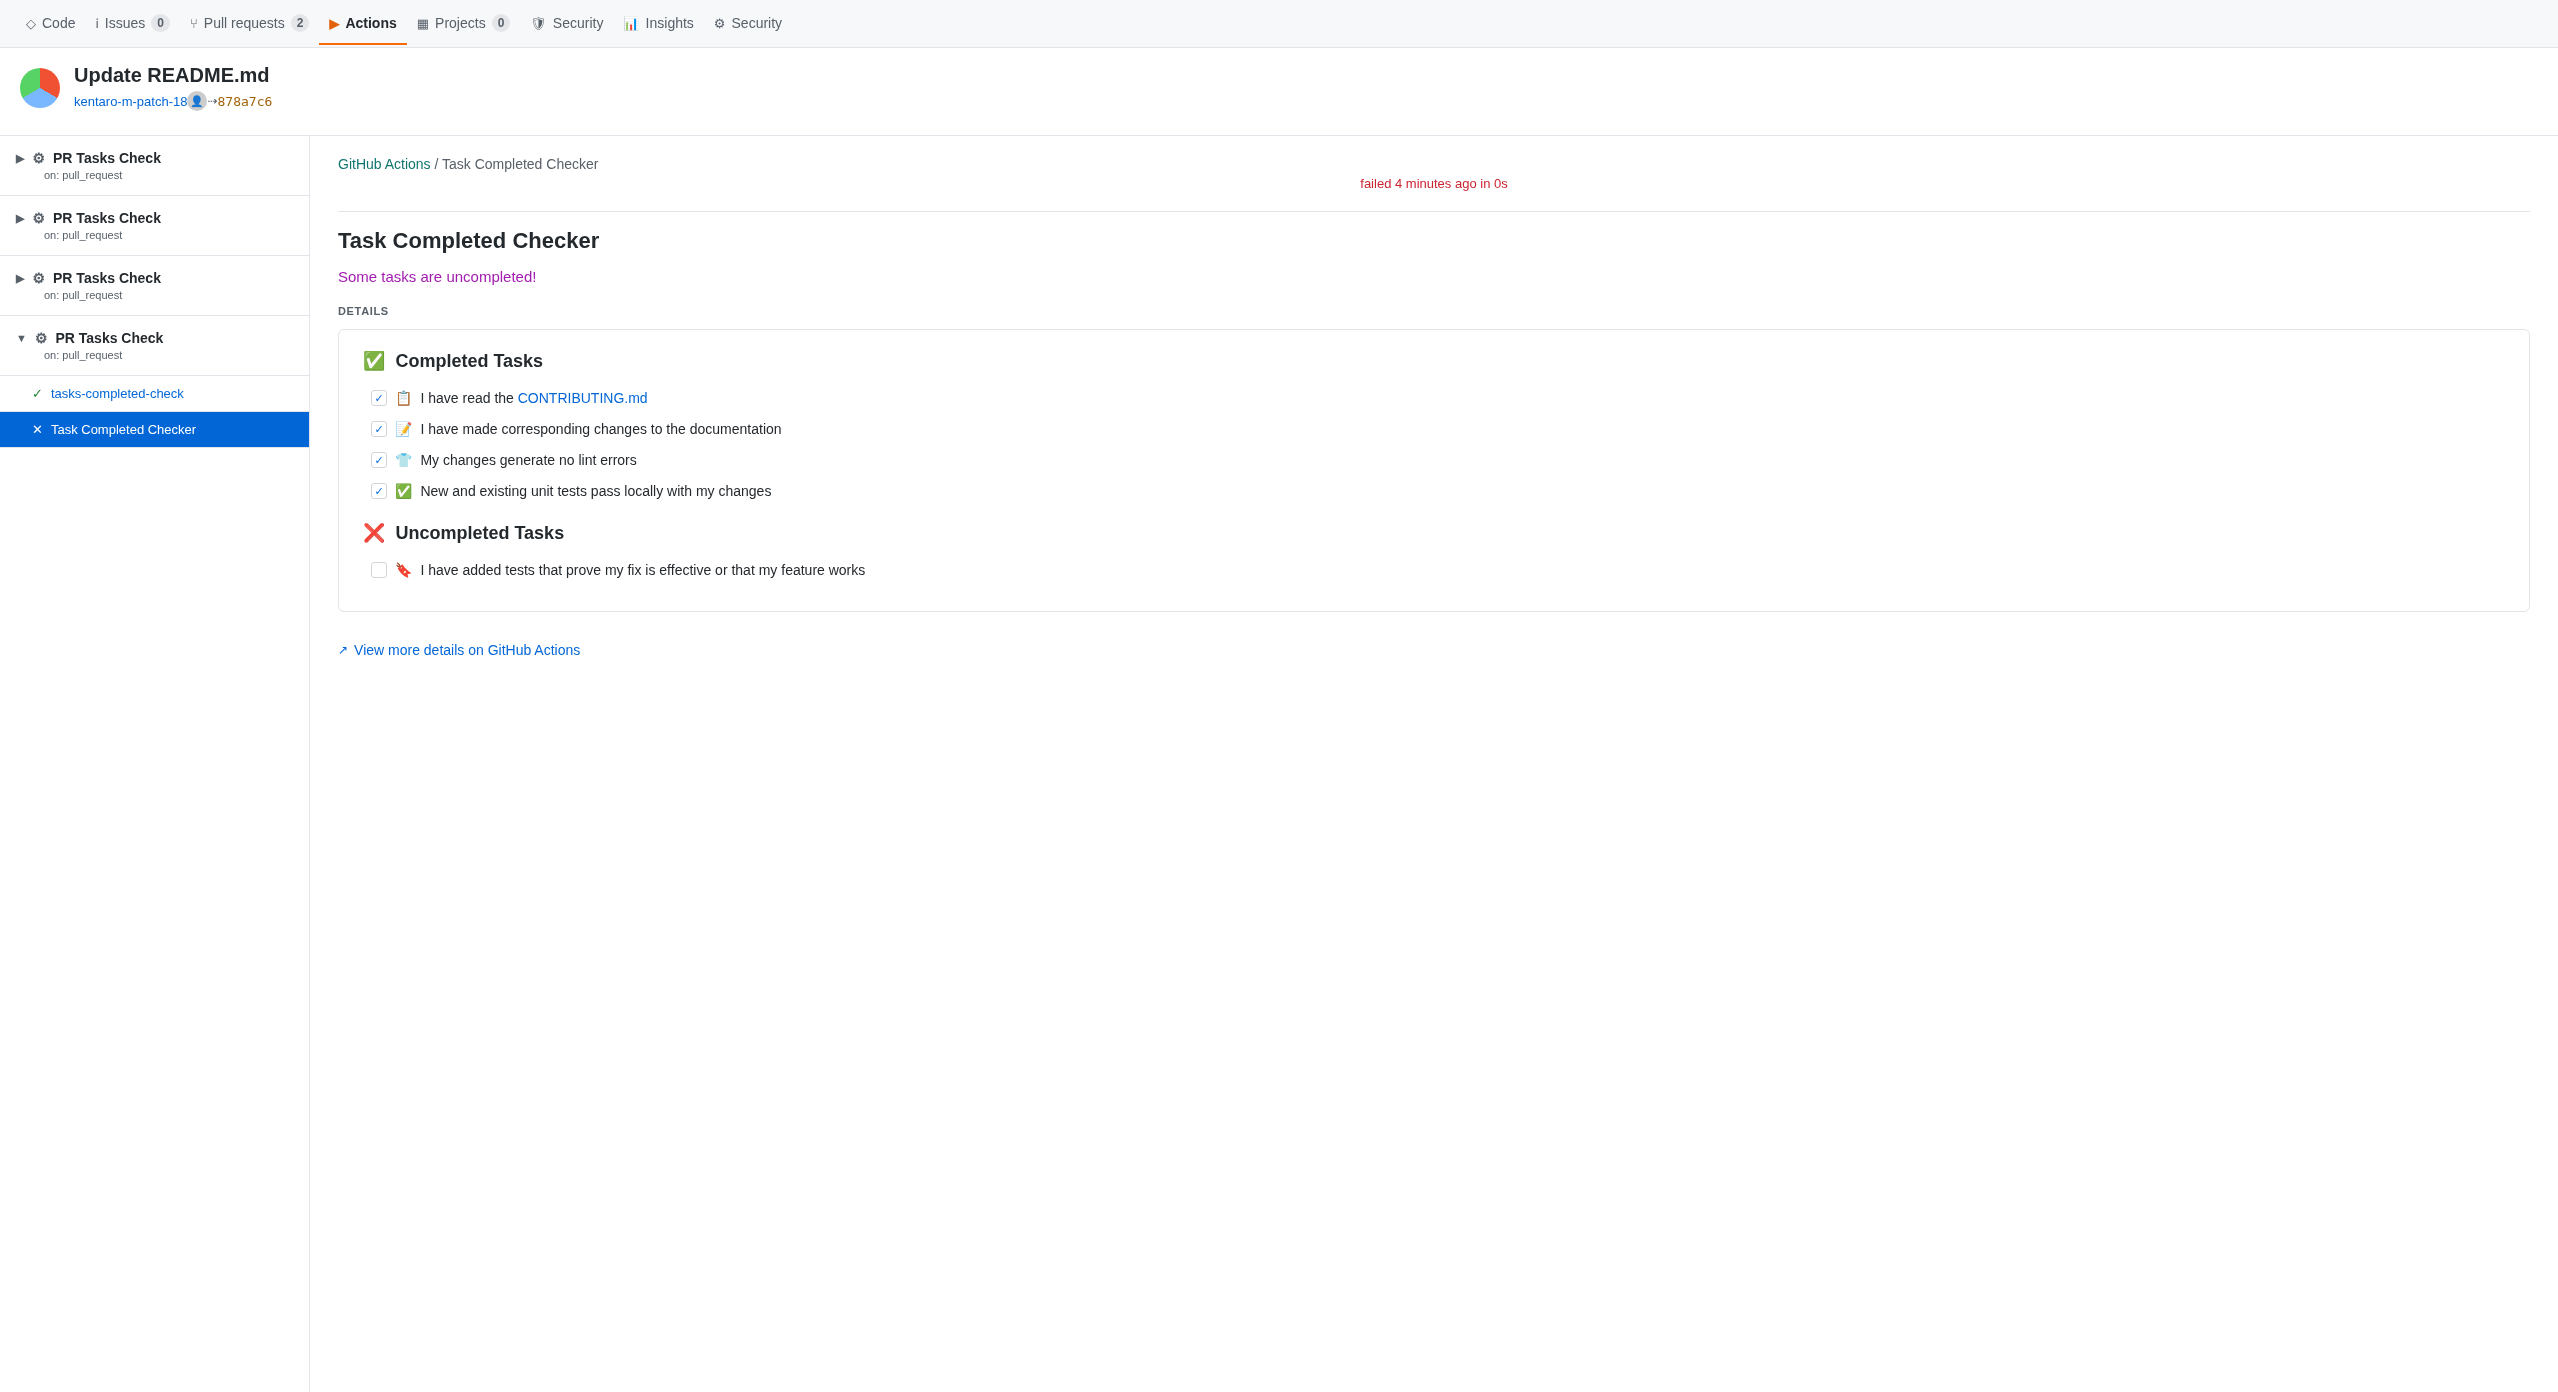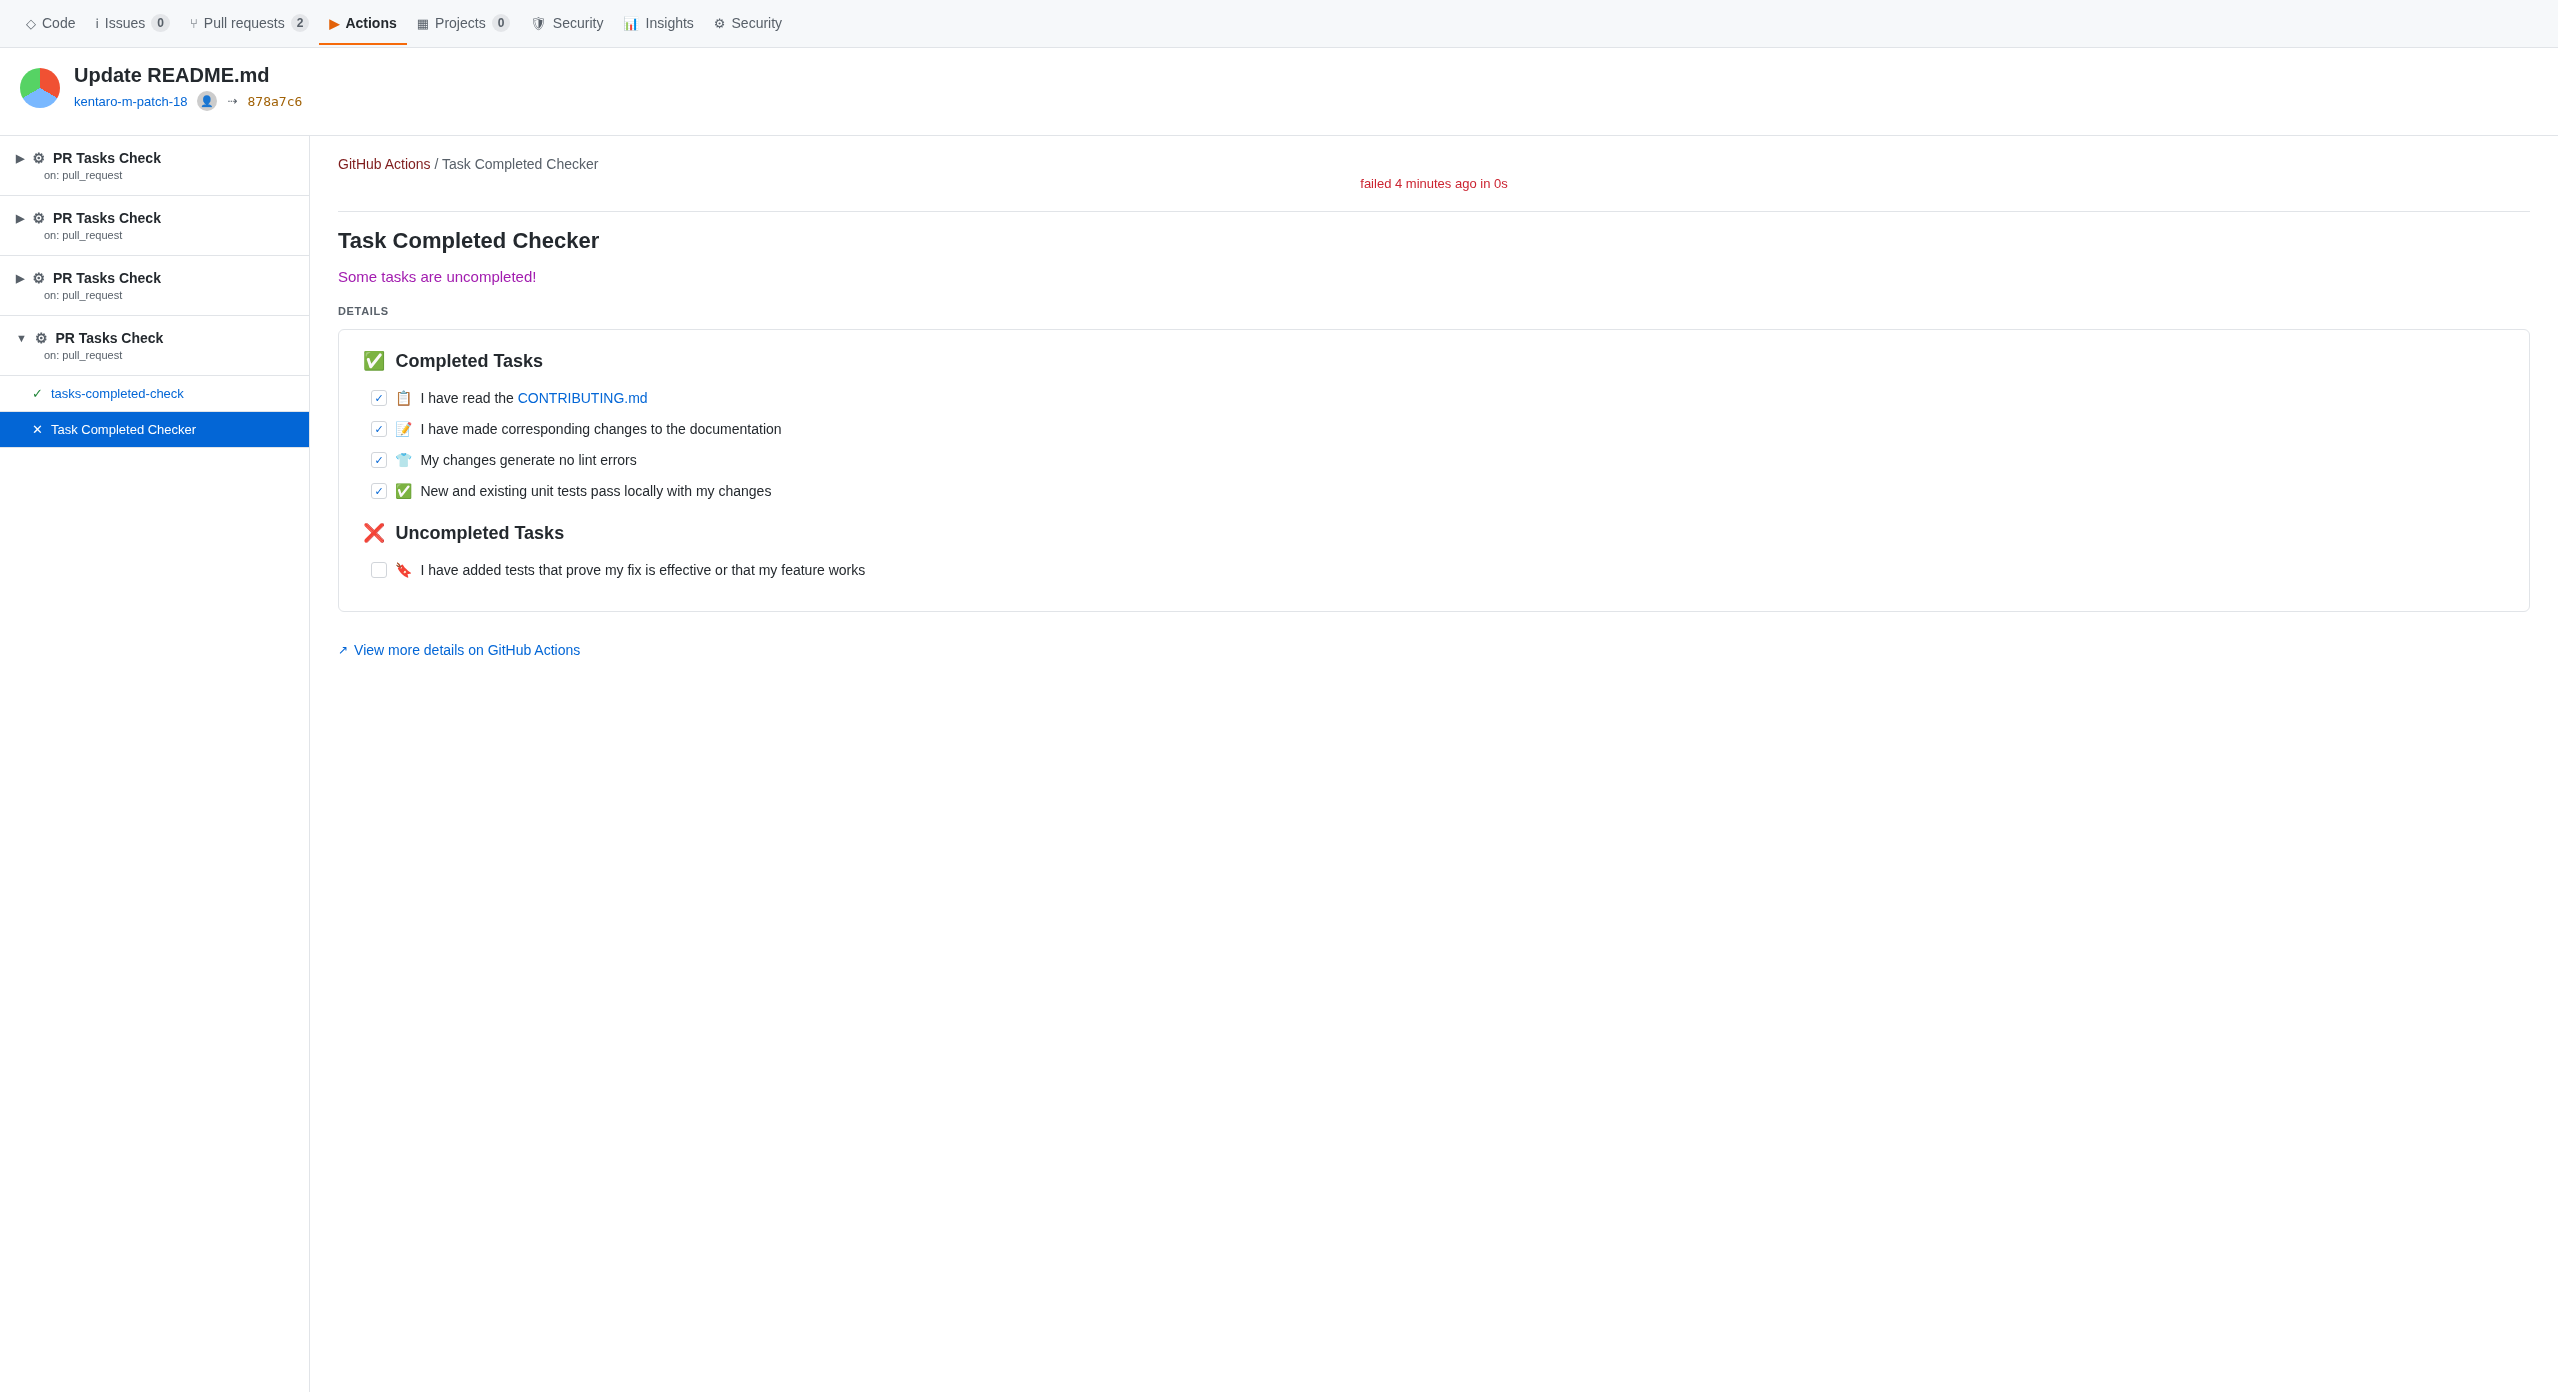--- a/index.html
+++ b/index.html
@@ -46,21 +46,21 @@
       border-bottom: 1px solid #e1e4e8;
     }
     .logo-circle {
       width: 40px;
       height: 40px;
       border-radius: 50%;
       background: conic-gradient(#f05133 0deg 120deg, #79b8ff 120deg 240deg, #56d364 240deg 360deg);
       flex-shrink: 0;
     }
     .header-title { font-size: 20px; font-weight: 600; color: #24292e; }
-    .header-meta { display: flex; align-items: center; gap: 10px; margin-top: 4px; }
+    .header-meta { display: flex; align-items: center; margin-top: 4px; }
     .branch-link { color: #0366d6; font-size: 13px; text-decoration: none; }
     .avatar-small {
       width: 20px; height: 20px; border-radius: 50%;
       background: #ccc;
       display: inline-block;
       font-size: 11px;
       line-height: 20px;
       text-align: center;
       overflow: hidden;
     }
@@ -123,21 +123,21 @@
     .sub-item.active .sub-item-check-icon { color: #fff; }
 
     
     .main-content {
       flex: 1;
       padding: 20px 28px;
       overflow-y: auto;
     }
 
     .breadcrumb { font-size: 14px; color: #586069; margin-bottom: 4px; }
-    .breadcrumb a { color: #7f1d1d; text-decoration: none; }
+    .breadcrumb a { color: #0f766e; text-decoration: none; }
     .status-line { font-size: 13px; color: #cb2431; margin-bottom: 20px; text-align: center; }
 
     .section-divider { border: none; border-top: 1px solid #e1e4e8; margin: 16px 0; }
 
     .checker-title { font-size: 22px; font-weight: 600; margin-bottom: 14px; }
     .checker-desc { font-size: 15px; color: #a21caf; margin-bottom: 20px; }
 
     .details-label { font-size: 11px; font-weight: 600; color: #586069; letter-spacing: 0.06em; text-transform: uppercase; margin-bottom: 12px; }
 
     .details-card {

